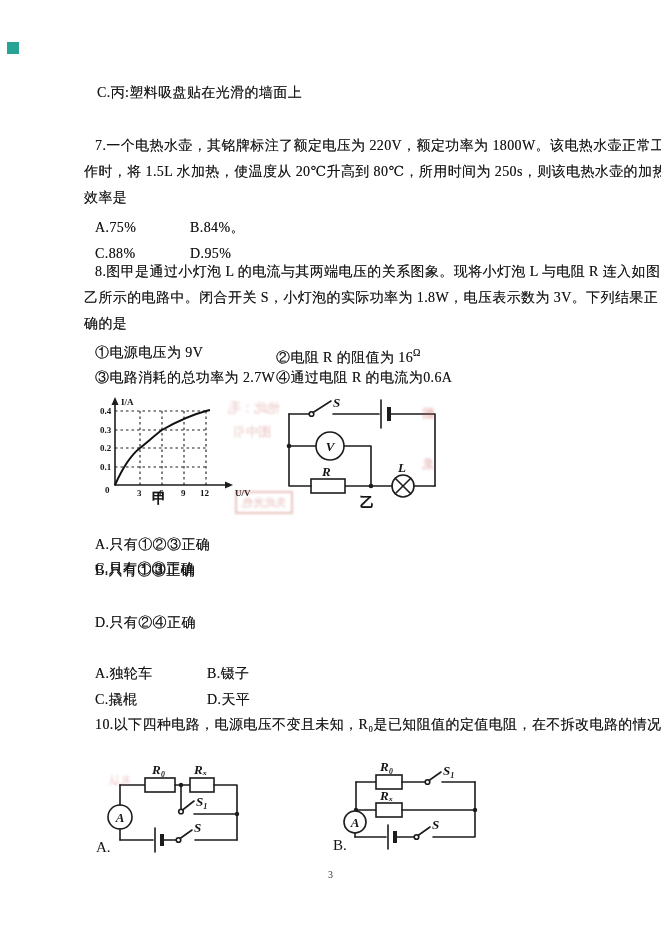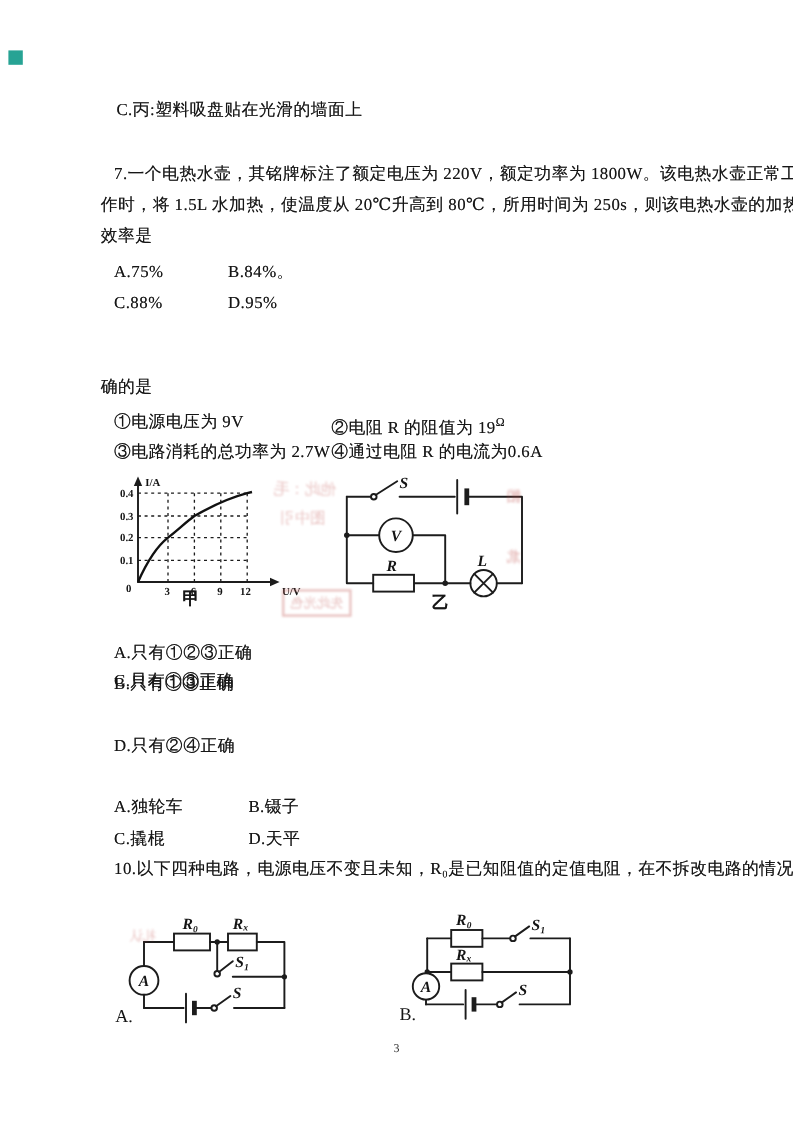--- a/index.html
+++ b/index.html
@@ -42,23 +42,25 @@
   <div class="ln" style="left:97px;top:84px">C.丙:塑料吸盘贴在光滑的墙面上</div>
 
   <div class="ln" style="left:95px;top:137px">7.一个电热水壶，其铭牌标注了额定电压为 220V，额定功率为 1800W。该电热水壶正常工</div>
   <div class="ln" style="left:84px;top:163px">作时，将 1.5L 水加热，使温度从 20℃升高到 80℃，所用时间为 250s，则该电热水壶的加热</div>
   <div class="ln" style="left:84px;top:189px">效率是</div>
   <div class="ln" style="left:95px;top:219px">A.75%</div>
   <div class="ln" style="left:190px;top:219px">B.84%。</div>
   <div class="ln" style="left:95px;top:245px">C.88%</div>
   <div class="ln" style="left:190px;top:245px">D.95%</div>
 
+  <div class="ln" style="left:95px;top:263px">8.图甲是通过小灯泡 L 的电流与其两端电压的关系图象。现将小灯泡 L 与电阻 R 连入如图</div>
+  <div class="ln" style="left:84px;top:289px">乙所示的电路中。闭合开关 S，小灯泡的实际功率为 1.8W，电压表示数为 3V。下列结果正</div>
   <div class="ln" style="left:84px;top:315px">确的是</div>
   <div class="ln" style="left:95px;top:344px">①电源电压为 9V</div>
-  <div class="ln" style="left:276px;top:344px"><span>②电阻 R 的阻值为 19</span><span class="sup">Ω</span></div>
+  <div class="ln" style="left:276px;top:344px"><span>②电阻 R 的阻值为 16</span><span class="sup">Ω</span></div>
   <div class="ln" style="left:95px;top:369px">③电路消耗的总功率为 2.7W</div>
   <div class="ln" style="left:276px;top:369px">④通过电阻 R 的电流为0.6A</div>
 
   <svg style="left:93px;top:393px" width="170" height="120" viewBox="0 0 170 120">
 
     <path class="grid" d="M47,92 V18 M69,92 V18 M91,92 V18 M113,92 V18"></path>
     <path class="grid" d="M22,18 H115 M22,37 H115 M22,55 H115 M22,74 H115"></path>
 
     <path class="wire" d="M22,92 V8"></path>
     <polygon points="22,4 18.5,12 25.5,12" fill="#1c1c1c"></polygon>

